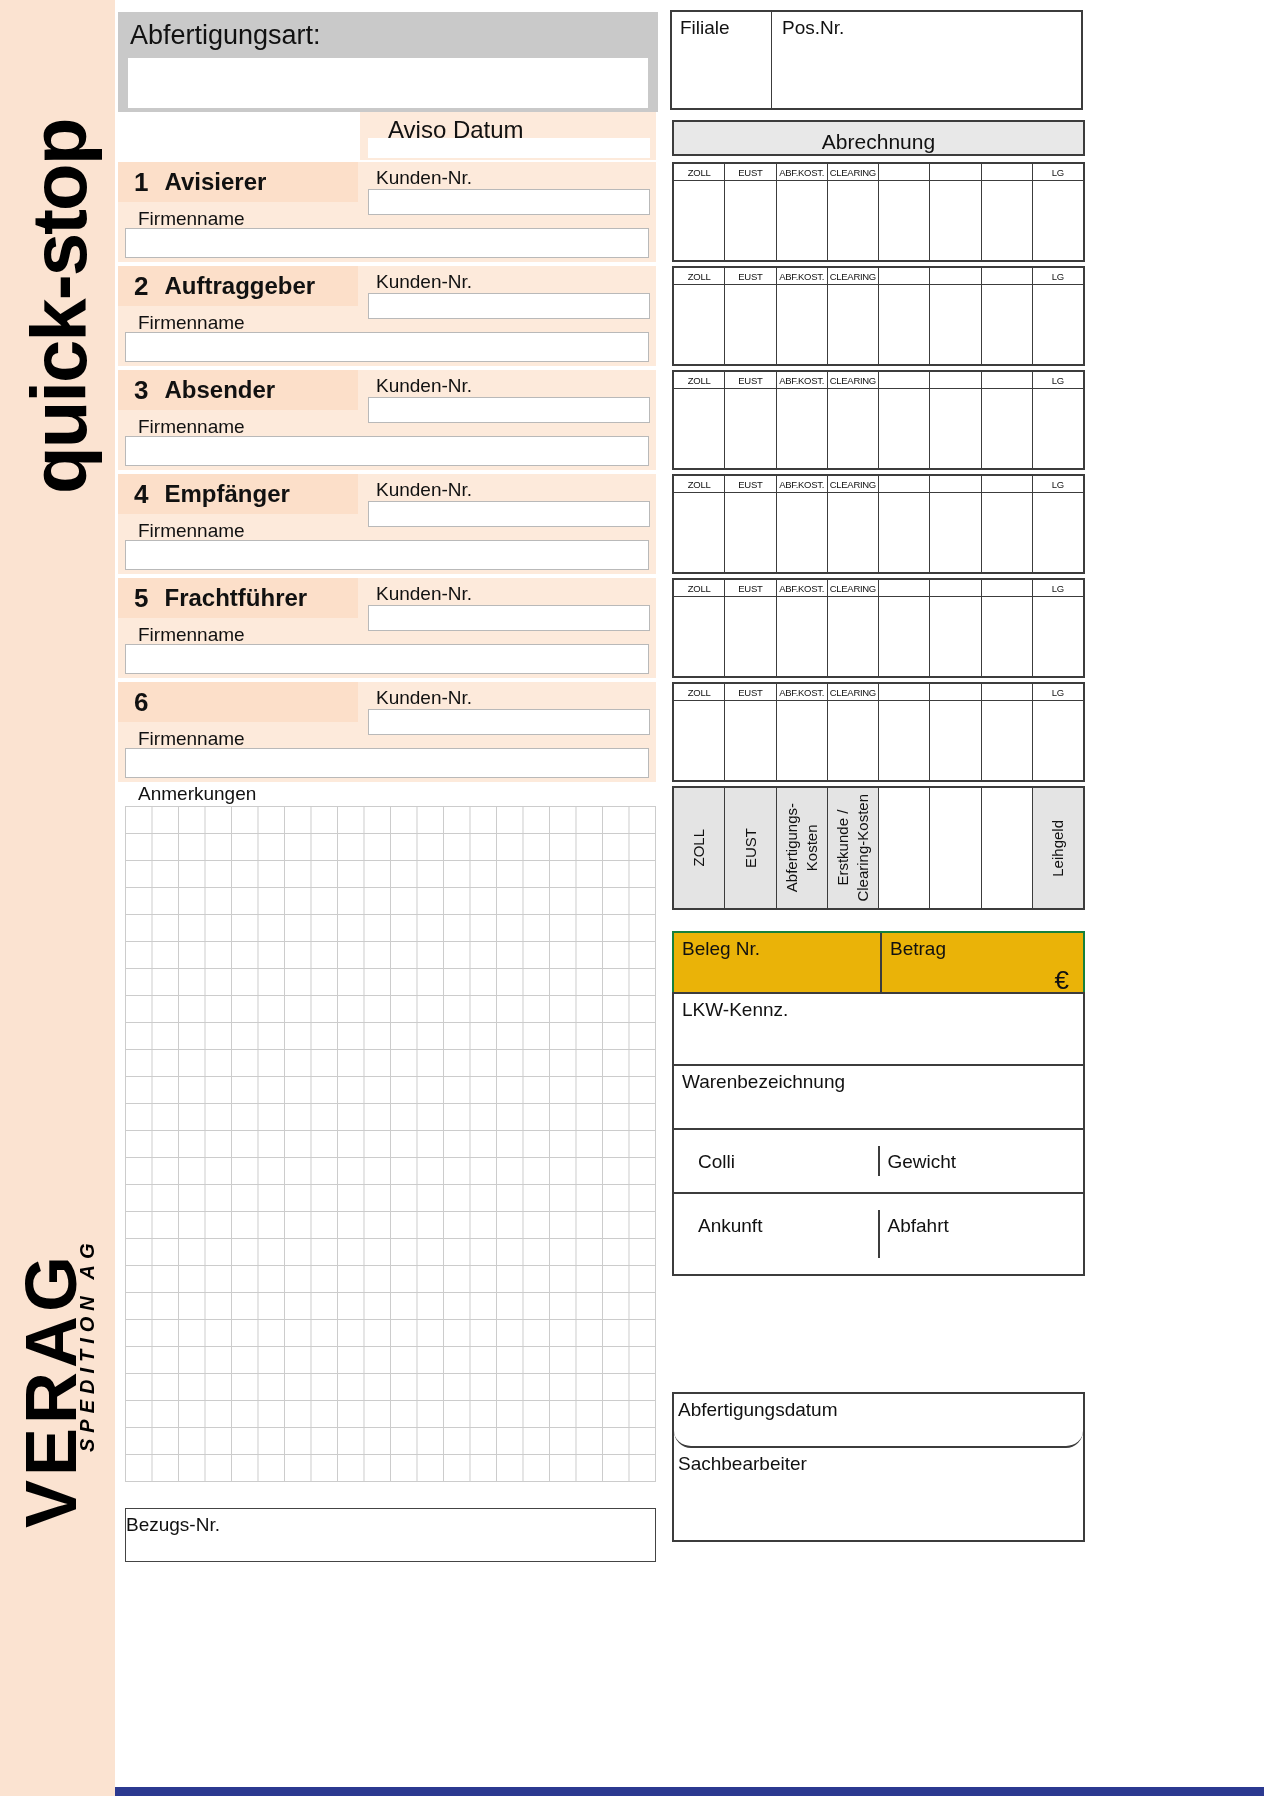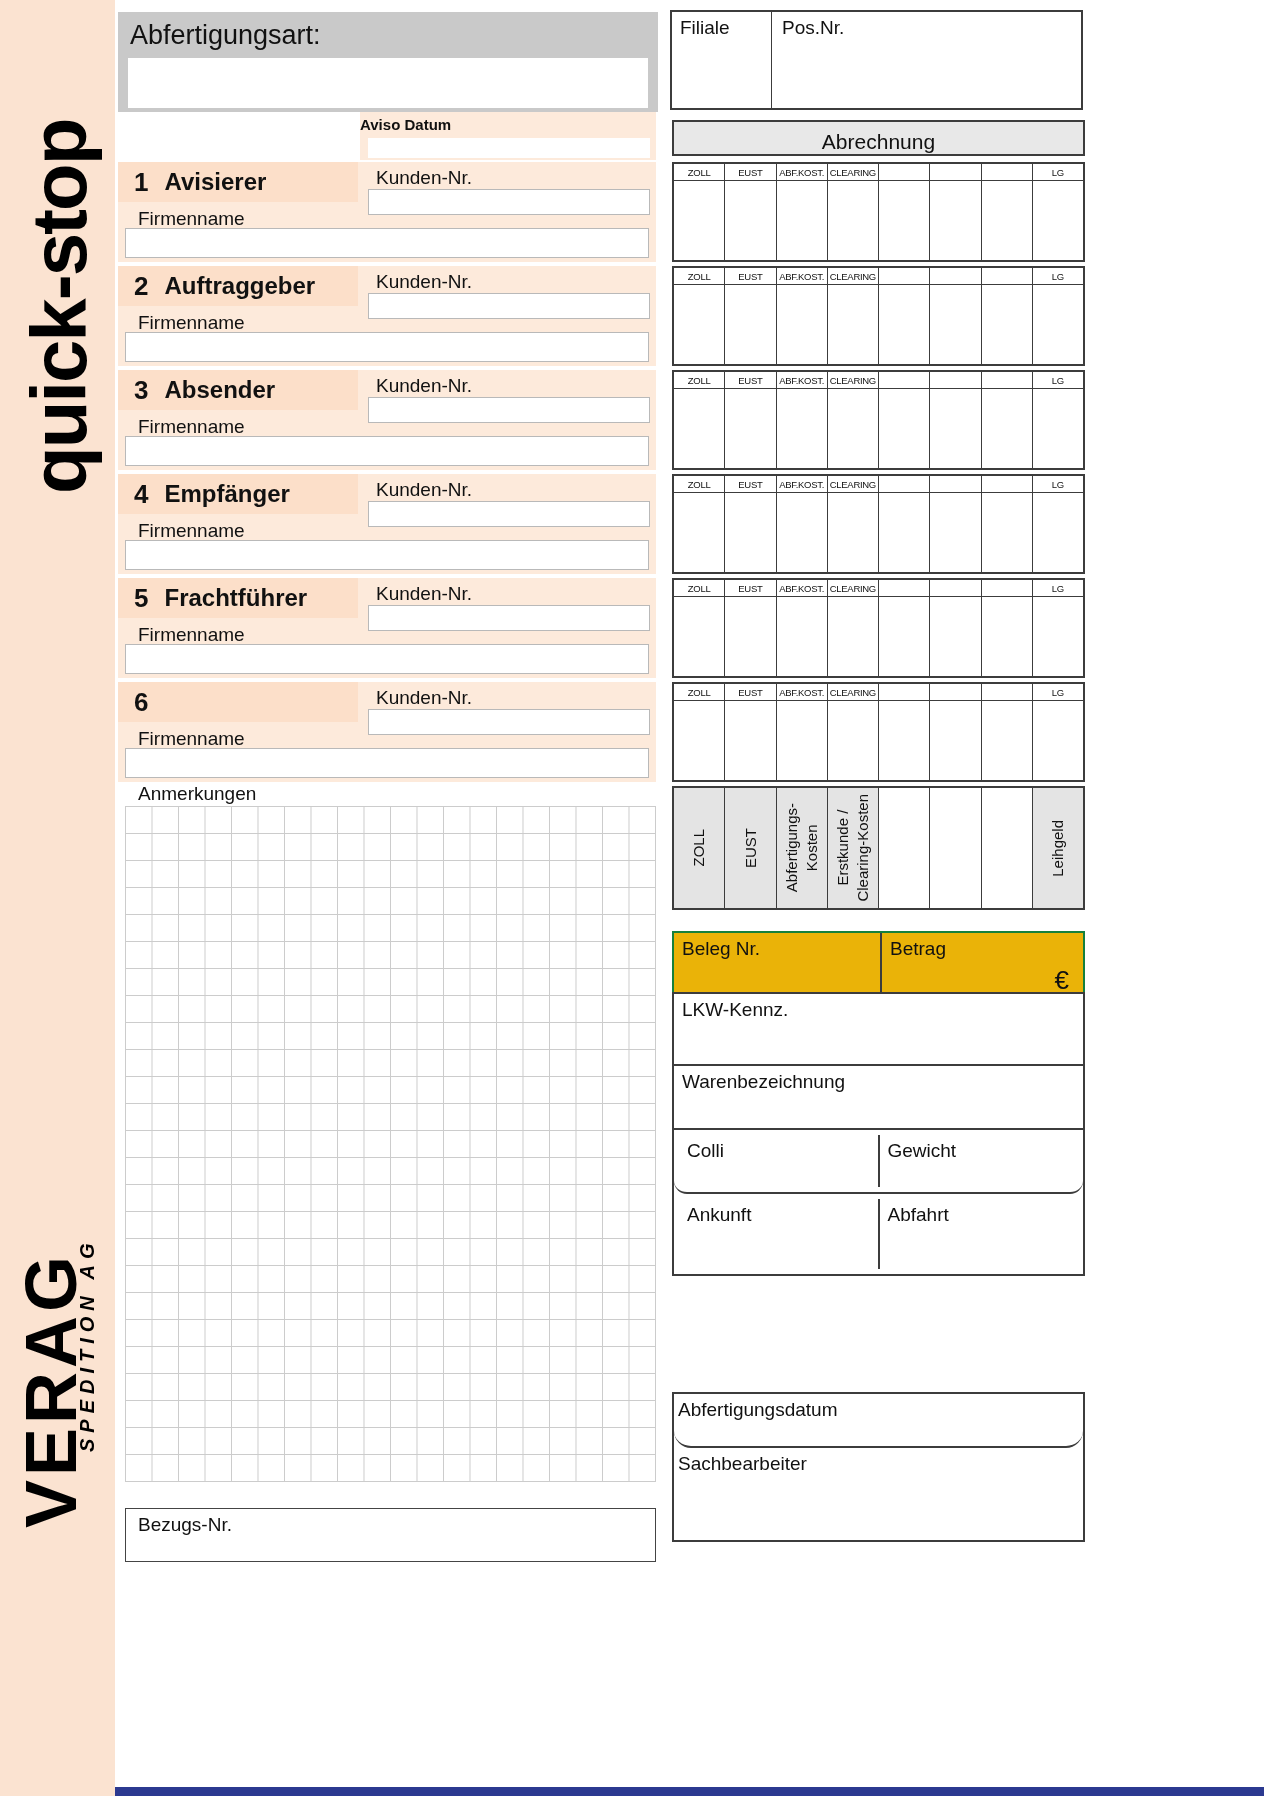--- a/index.html
+++ b/index.html
@@ -15,21 +15,21 @@
 
   
   .abf-box { position:absolute; left:118px; top:12px; width:540px; height:100px; background:#c9c9c9; }
   .abf-label { padding:8px 0 0 12px; font-size:27px; }
   .abf-input { position:absolute; left:10px; top:46px; width:520px; height:50px; background:#fff; }
   .filiale-box { position:absolute; left:670px; top:10px; width:413px; height:100px; border:2px solid #3c3c3c; display:flex; background:#fff; }
   .filiale-cell { width:100px; border-right:1.5px solid #3c3c3c; padding:5px 8px; font-size:19px; }
   .pos-cell { flex:1; padding:5px 10px; font-size:19px; }
 
   .aviso { position:absolute; left:360px; top:112px; width:296px; height:48px; background:#fdeadb; }
-  .aviso-label { position:absolute; left:0; top:4px; font-size:15px;font-weight:bold; }
+  .aviso-label { position:absolute; left:28px; top:4px; font-size:24px; }
   .aviso-input { position:absolute; left:8px; top:26px; width:282px; height:20px; background:#fff; }
 
   .abr-header { position:absolute; left:672px; top:120px; width:413px; height:36px; background:#e8e8e8; border:2px solid #3c3c3c; display:flex; align-items:flex-end; justify-content:center; font-size:21px; }
 
   
   .section { position:absolute; left:118px; width:538px; height:100px; background:#fdeadb; }
   .sec-band { position:absolute; left:0; top:0; width:240px; height:40px; background:#fcdfc9; display:flex; align-items:center; padding-left:16px; gap:16px; }
   .sec-num { font-size:26px; font-weight:bold; }
   .sec-title { font-size:24px;font-weight:bold; }
   .kunden-label { position:absolute; left:258px; top:5px; font-size:19px; }
@@ -59,33 +59,33 @@
   .anm-label { position:absolute; left:138px; top:783px; font-size:19px; }
   .anm-grid { position:absolute; left:125px; top:806px; width:531px; height:676px;
     background-image:linear-gradient(to right,#ccc 1px,transparent 1px),linear-gradient(to bottom,#ccc 1px,transparent 1px);
     background-size:26.5px 27px; }
 
   
   .ship-box { position:absolute; left:672px; top:992px; width:413px; height:284px; border:2px solid #3c3c3c; background:#fff; }
   .ship-row { border-bottom:2px solid #3c3c3c; padding:5px 8px; font-size:19px; }
   .ship-row.lkw { height:72px; }
   .ship-row.waren { height:64px; }
-  .ship-row.split { display:flex; padding:5px;border-radius:13px; }
+  .ship-row.split { display:flex; padding:16px; }
   .ship-row.split.r1 { height:64px; }
   .ship-row.split.r2 { height:80px; border-bottom:none; }
   .ship-row.split > div { flex:1; padding:5px 8px; }
   .ship-row.split > div:first-child { border-right:2px solid #3c3c3c; }
 
   
   .proc-box { position:absolute; left:672px; top:1392px; width:413px; height:150px; border:2px solid #3c3c3c; background:#fff; }
   .proc-row { padding:5px 4px; font-size:19px;border-radius:17px; }
   .proc-row.r1 { height:54px; border-bottom:2px solid #3c3c3c; }
   .proc-row.r2 { height:92px; }
 
-  .bezug-box { position:absolute; left:125px; top:1508px; width:531px; height:54px; border:1.5px solid #444; padding:5px 12px; font-size:19px; background:#fff; }
+  .bezug-box { position:absolute; left:125px; top:1508px; width:531px; height:54px; border:1.5px solid #444; padding:5px 0; font-size:19px; background:#fff; }
 
   .footer-bar { position:absolute; left:115px; top:1787px; width:1149px; height:9px; background:#2b3990; }
 </style>
 </head>
 <body>
 
 <div class="page">
 
   <div class="sidebar">
     <div class="vrot brand-vertical">quick-stop</div>

